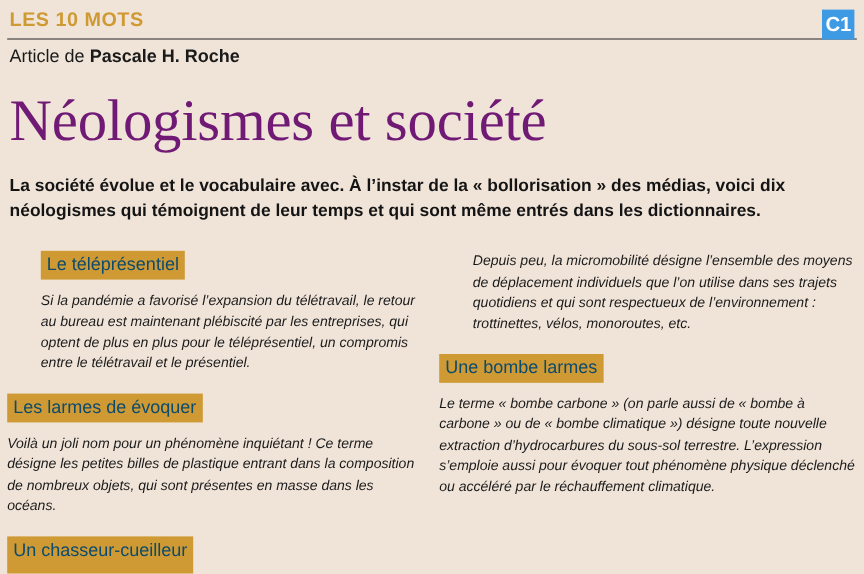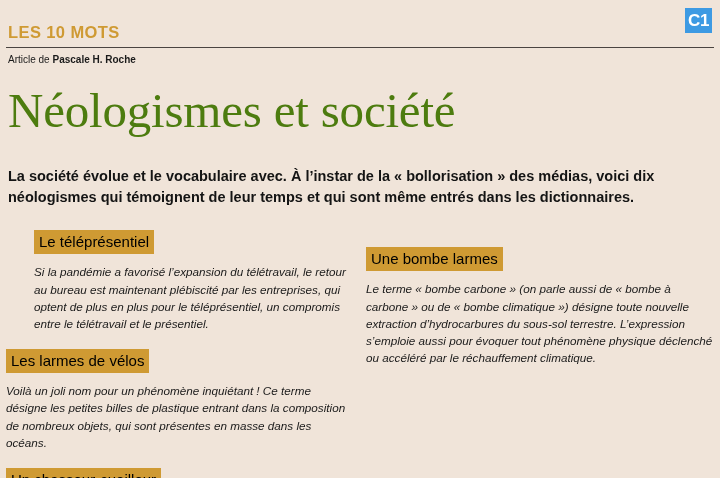--- a/index.html
+++ b/index.html
@@ -19,38 +19,38 @@
     width: 720px;
     height: 478px;
     background: #f0e4d9;
     box-sizing: border-box;
     padding: 0 6px;
   }
 
   
   .masthead {
     position: relative;
-    padding-top: 24px;
+    padding-top: 9px;
   }
   .kicker {
     font-size: 16.5px;
     font-weight: bold;
     letter-spacing: 0.4px;
     color: #cf9a33;
     line-height: 1;
     margin: 0 0 6px 2px;
   }
   .rule {
     height: 1.5px;
     background: #4a4441;
     width: 100%;
     margin: 0;
   }
   .byline {
-    font-size: 10px;
+    font-size: 15px;
     color: #1a1a1a;
     margin: 7px 0 0 2px;
     line-height: 1;
   }
   .byline b {
     font-weight: bold;
   }
   .level-badge {
     position: absolute;
     right: 2px;
@@ -66,32 +66,32 @@
     letter-spacing: -0.3px;
     margin-left: 40px;
   }
 
   
   .title {
     font-family: "Liberation Serif", serif;
     font-size: 49px;
     font-weight: normal;
     line-height: 1.05;
-    color: #4d7c0f;
+    color: #701a75;
     margin: 20px 0 0 2px;
     letter-spacing: -0.2px;
   }
 
   
   .intro {
     font-size: 14.5px;
     font-weight: bold;
     line-height: 1.45;
     color: #141414;
-    margin: 30px 0 0 2px;
+    margin: 19px 0 0 2px;
     max-width: 700px;
   }
 
   
   .columns {
     display: flex;
     margin-top: 22px;
     gap: 0;
   }
   .col {
@@ -100,21 +100,21 @@
   }
   .col-left { padding-right: 14px; }
   .col-right { padding-left: 6px; }
 
   .entry { margin-bottom: 17px; }
   .entry.indent { padding-left: 28px; }
 
   .entry-head {
     display: inline-block;
     background: #cf9a33;
-    color: #000000;
+    color: #0c4a6e;
     font-size: 15px;
     font-weight: normal;
     line-height: 1;
     padding: 4px 5px 5px 5px;
     margin: 0 0 9px 0;
   }
   .entry-body {
     font-size: 11.7px;
     line-height: 1.47;
     color: #1a1a1a;
@@ -149,33 +149,34 @@
   <div class="columns">
 
     <div class="col col-left">
 
       <div class="entry indent">
         <div class="entry-head">Le téléprésentiel</div>
         <p class="entry-body">Si la pandémie a favorisé l’expansion du télétravail, le retour au bureau est maintenant plébiscité par les entreprises, qui optent de plus en plus pour le téléprésentiel, un compromis entre le télétravail et le présentiel.</p>
       </div>
 
       <div class="entry">
-        <div class="entry-head">Les larmes de vélos</div>
+        <div class="entry-head">Les larmes de évoquer</div>
         <p class="entry-body">Voilà un joli nom pour un phénomène inquiétant ! Ce terme désigne les petites billes de plastique entrant dans la composition de nombreux objets, qui sont présentes en masse dans les océans.</p>
       </div>
 
       <div class="entry">
         <div class="entry-head clipped">Un chasseur-cueilleur</div>
       </div>
 
     </div>
 
     <div class="col col-right">
 
       <div class="entry indent">
+        <p class="entry-body">Depuis peu, la micromobilité désigne l’ensemble des moyens de déplacement individuels que l’on utilise dans ses trajets quotidiens et qui sont respectueux de l’environnement : trottinettes, vélos, monoroutes, etc.</p>
       </div>
 
       <div class="entry">
         <div class="entry-head">Une bombe larmes</div>
         <p class="entry-body">Le terme « bombe carbone » (on parle aussi de « bombe à carbone » ou de « bombe climatique ») désigne toute nouvelle extraction d’hydrocarbures du sous-sol terrestre. L’expression s’emploie aussi pour évoquer tout phénomène physique déclenché ou accéléré par le réchauffement climatique.</p>
       </div>
 
     </div>
 
   </div>

